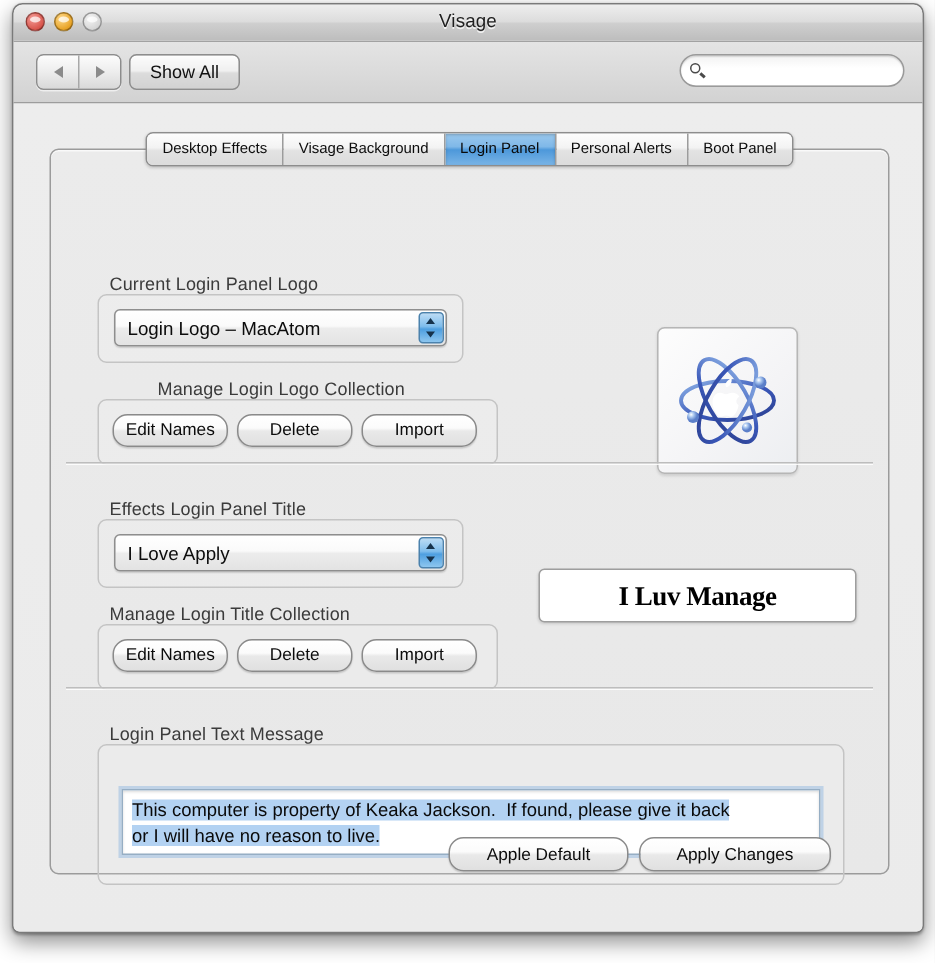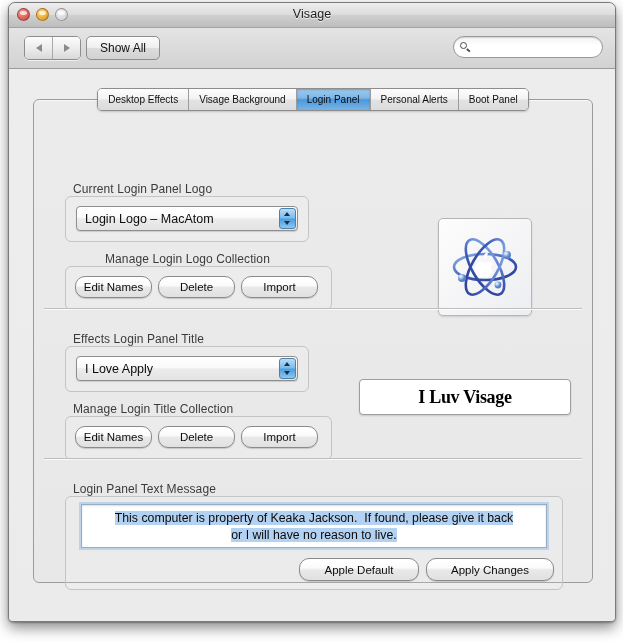--- a/index.html
+++ b/index.html
@@ -461,30 +461,30 @@
 
       <div class="sec-label" style="left:39px; top:302px;">Manage Login Title Collection</div>
 
       <div class="groupbox" style="left:31px; top:316px; width:265px; height:42px;"></div>
 
       <div class="capsule" style="left:41px; top:326px; width:75px;">Edit Names</div>
       <div class="capsule" style="left:124px; top:326px; width:75px;">Delete</div>
       <div class="capsule" style="left:207px; top:326px; width:75px;">Import</div>
 
       <div class="titlewell">
-        <span class="tw-text">I Luv Visage</span>
+        <span class="tw-text">I Luv Manage</span>
       </div>
 
       <div class="sep" style="top:358px;"></div>
 
       <div class="sec-label" style="left:39px; top:382px;">Login Panel Text Message</div>
 
       <div class="groupbox" style="left:31px; top:396px; width:496px; height:92px;"></div>
 
-      <div class="textwell" style="left:47px; top:404px; width:464px; height:42px;text-align:center;">
+      <div class="textwell" style="left:47px; top:426px; width:464px; height:42px;">
         <div class="tw-inner">
           <div class="tline"><span class="sel">This computer is property of Keaka Jackson.  If found, please give it back</span></div>
           <div class="tline"><span class="sel">or I will have no reason to live.</span></div>
         </div>
       </div>
 
       <div class="capsule" style="left:265px; top:458px; width:118px; height:21px;">Apple Default</div>
       <div class="capsule" style="left:392px; top:458px; width:126px; height:21px;">Apply Changes</div>
 
     </div>

